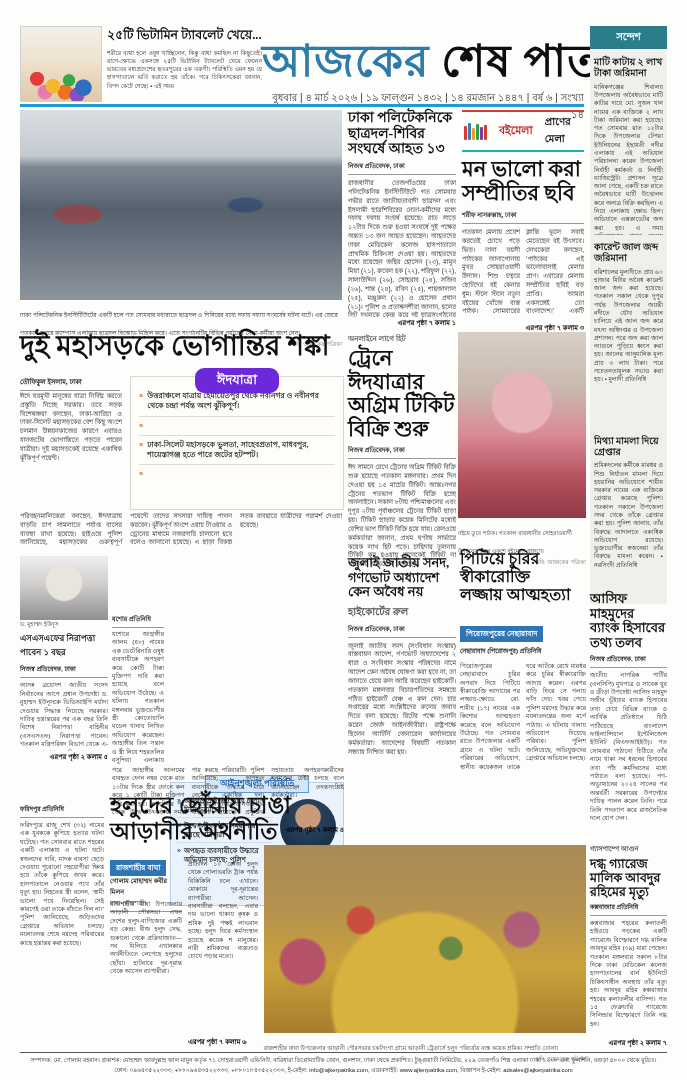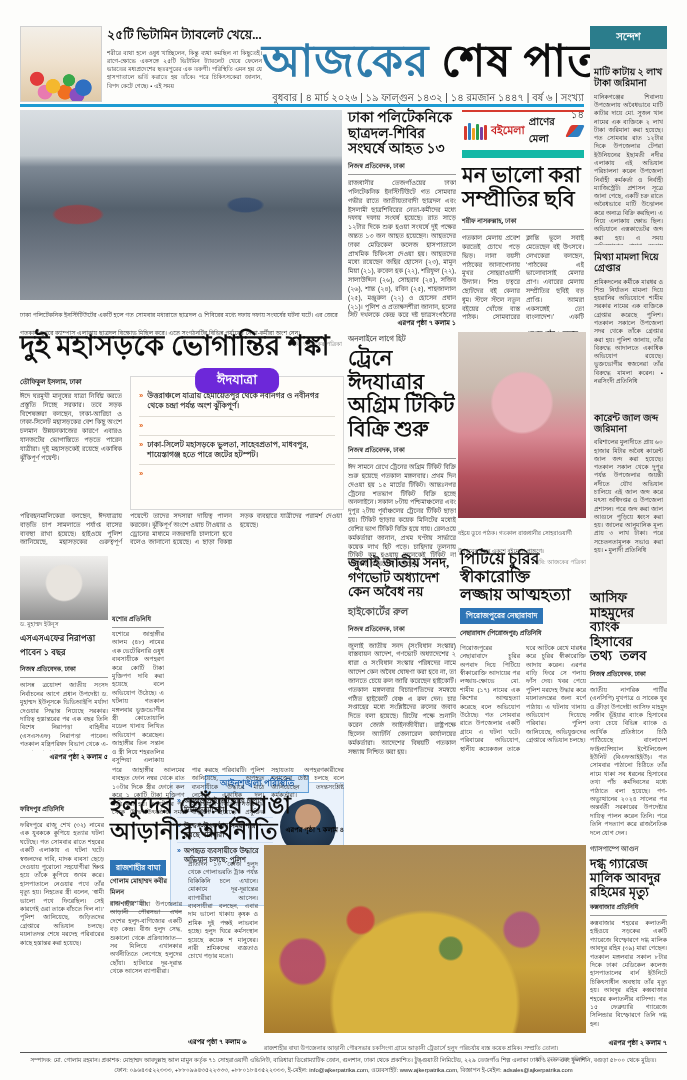--- a/index.html
+++ b/index.html
@@ -29,25 +29,25 @@
       radial-gradient(circle at 40% 80%, #f4b82e 0 9%, transparent 10%),
       radial-gradient(circle at 60% 72%, #39a84a 0 8%, transparent 9%),
       radial-gradient(circle at 78% 82%, #2f6fc1 0 9%, transparent 10%),
       radial-gradient(circle at 30% 88%, #e87ab0 0 8%, transparent 9%),
       radial-gradient(circle at 70% 92%, #8a4fc0 0 8%, transparent 9%),
       radial-gradient(circle at 55% 88%, #f07020 0 9%, transparent 10%),
       linear-gradient(180deg,#f3efe8 0%,#efe2cf 45%,#dfc9a8 100%);}
   .teaser-head{font-family:"Liberation Serif",serif;font-weight:700;font-size:12.5px;margin:0 0 3px 0;color:#111;}
   
   .sidebar-header{background:#2b7d8c;color:#fff;font-weight:bold;font-size:10px;text-align:center;padding:3px 0;}
-  .sidebar-gray{background:#f1efec;padding:18px 4px;}
+  .sidebar-gray{background:#f1efec;padding:8px 4px;}
   .sb-title{font-family:"Liberation Serif",serif;font-weight:700;font-size:9.5px;line-height:1.2;margin:0 0 3px 0;color:#111;}
   .sb-body{font-size:6.1px;line-height:1.36;text-align:justify;color:#222;overflow:hidden;}
   
-  .banner{border-top:2px solid #d63b2f;border-bottom:8px solid #14b8a6;display:flex;align-items:center;gap:4px;padding:2px 2px;}
+  .banner{border-top:2px solid #d63b2f;border-bottom:2px solid #14b8a6;display:flex;align-items:center;gap:12px;padding:2px 2px;}
   .books{display:flex;align-items:flex-end;gap:1px;height:18px;}
   .books i{display:block;width:3px;border-radius:1px;}
   .banner-title{color:#c81f1f;font-weight:bold;font-size:11px;}
   .banner-sub{color:#111;font-weight:bold;font-size:10px;font-family:"Liberation Serif",serif;}
   .swoosh{width:20px;height:12px;background:linear-gradient(115deg,#d63b2f 40%,#2f7fc1 42%);transform:skewX(-25deg);border-radius:2px;}
   
   .eid-box{border:1px solid #d8d8d8;background:#fffdf9;padding:10px 8px 4px 8px;position:relative;}
   .eid-pill{position:absolute;top:-9px;left:50%;transform:translateX(-50%);background:#6d28d9;color:#fff;
             font-weight:bold;font-size:13px;padding:2px 22px;border-radius:9px;}
   .eid-row{display:flex;gap:4px;font-size:7.6px;font-weight:bold;color:#333;line-height:1.35;
@@ -104,33 +104,33 @@
   <div class="abs dateline" style="left:262px;top:90px;width:322px;">বুধবার  |  ৪ মার্চ ২০২৬  |  ১৯ ফাল্গুন ১৪৩২  |  ১৪ রমজান ১৪৪৭  |  বর্ষ ৬  |  সংখ্যা ১৪</div>
   <div class="abs page-rule" style="left:20px;top:104px;width:564px;height:0;"></div>
 
   <div class="abs" style="left:590px;top:26px;width:77px;">
     <div class="sidebar-header">সন্দেশ</div>
     <div class="sidebar-gray">
       <div style="margin-bottom:7px;">
         <div class="sb-title">মাটি কাটায় ২ লাখ টাকা জরিমানা</div>
         <div class="sb-body" style="height:152px;">মানিকগঞ্জের শিবালয় উপজেলায় অবৈধভাবে মাটি কাটার দায়ে মো. সুজন খান নামের এক ব্যক্তিকে ২ লাখ টাকা জরিমানা করা হয়েছে। গত সোমবার রাত ১২টার দিকে উপজেলার টেপরা ইউনিয়নের ইছামতী নদীর এলাকায় এই অভিযান পরিচালনা করেন উপজেলা নির্বাহী কর্মকর্তা ও নির্বাহী ম্যাজিস্ট্রেট। প্রশাসন সূত্রে জানা গেছে, একটি চক্র রাতে অবৈধভাবে মাটি উত্তোলন করে অন্যত্র বিক্রি করছিল। এ নিয়ে এলাকায় ক্ষোভ ছিল। অভিযানে এক্সকাভেটর জব্দ করা হয়। এ সময় অভিযোগের প্রমাণ মেলায় এই জরিমানা করা হয়। • নিজস্ব প্রতিনিধি</div>
       </div>
+      <div>
+        <div class="sb-title">কারেন্ট জাল জব্দ জরিমানা</div>
+        <div class="sb-body" style="height:168px;">বরিশালের মুলাদীতে প্রায় ৬০ হাজার মিটার অবৈধ কারেন্ট জাল জব্দ করা হয়েছে। গতকাল সকাল থেকে দুপুর পর্যন্ত উপজেলার জয়ন্তী নদীতে যৌথ অভিযান চালিয়ে এই জাল জব্দ করে মৎস্য অধিদপ্তর ও উপজেলা প্রশাসন। পরে জব্দ করা জাল আগুনে পুড়িয়ে ধ্বংস করা হয়। জালের আনুমানিক মূল্য প্রায় ৩ লাখ টাকা। পরে সচেতনতামূলক সভাও করা হয়। • মুলাদী প্রতিনিধি</div>
+      </div>
       <div style="margin-bottom:7px;">
         <div class="sb-title">মিথ্যা মামলা দিয়ে গ্রেপ্তার</div>
         <div class="sb-body" style="height:128px;">শ্রমিকদলের কর্মীকে মারধর ও শিশু নির্যাতন মামলা দিয়ে হয়রানির অভিযোগে শামীম সরকার নামের এক ব্যক্তিকে গ্রেপ্তার করেছে পুলিশ। গতকাল সকালে উপজেলা সদর থেকে তাঁকে গ্রেপ্তার করা হয়। পুলিশ জানায়, তাঁর বিরুদ্ধে আদালতে একাধিক অভিযোগ রয়েছে। ভুক্তভোগীর স্বজনেরা তাঁর বিরুদ্ধে মামলা করেন। • নরসিংদী প্রতিনিধি</div>
       </div>
-      <div>
-        <div class="sb-title">কারেন্ট জাল জব্দ জরিমানা</div>
-        <div class="sb-body" style="height:168px;">বরিশালের মুলাদীতে প্রায় ৬০ হাজার মিটার অবৈধ কারেন্ট জাল জব্দ করা হয়েছে। গতকাল সকাল থেকে দুপুর পর্যন্ত উপজেলার জয়ন্তী নদীতে যৌথ অভিযান চালিয়ে এই জাল জব্দ করে মৎস্য অধিদপ্তর ও উপজেলা প্রশাসন। পরে জব্দ করা জাল আগুনে পুড়িয়ে ধ্বংস করা হয়। জালের আনুমানিক মূল্য প্রায় ৩ লাখ টাকা। পরে সচেতনতামূলক সভাও করা হয়। • মুলাদী প্রতিনিধি</div>
-      </div>
     </div>
   </div>
 
   <div class="abs" style="left:590px;top:592px;width:77px;">
-    <div class="headline" style="font-size:13px;font-family:Liberation Mono, monospace;">আসিফ মাহমুদের
+    <div class="headline" style="font-size:13px;">আসিফ মাহমুদের
 ব্যাংক হিসাবের
 তথ্য তলব</div>
     <div class="byline" style="margin-top:4px;font-size:6.2px;">নিজস্ব প্রতিবেদক, ঢাকা</div>
     <div class="body-text" style="font-size:6.1px;height:186px;margin-top:3px;">জাতীয় নাগরিক পার্টির (এনসিপি) মুখপাত্র ও সাবেক যুব ও ক্রীড়া উপদেষ্টা আসিফ মাহমুদ সজীব ভূঁইয়ার ব্যাংক হিসাবের তথ্য চেয়ে বিভিন্ন ব্যাংক ও আর্থিক প্রতিষ্ঠানে চিঠি পাঠিয়েছে বাংলাদেশ ফাইন্যান্সিয়াল ইন্টেলিজেন্স ইউনিট (বিএফআইইউ)। গত সোমবার পাঠানো চিঠিতে তাঁর নামে থাকা সব ধরনের হিসাবের তথ্য পাঁচ কর্মদিবসের মধ্যে পাঠাতে বলা হয়েছে। গণ-অভ্যুত্থানের ২০২৪ সালের পর অন্তর্বর্তী সরকারের উপদেষ্টার দায়িত্ব পালন করেন তিনি। পরে তিনি পদত্যাগ করে রাজনৈতিক দলে যোগ দেন।</div>
   </div>
 
   <div class="abs" style="left:590px;top:843px;width:77px;">
     <div class="kicker-text" style="font-size:6.6px;">গ্যাসপাম্পে আগুন</div>
     <div class="headline" style="font-size:12.5px;margin-top:2px;">দগ্ধ গ্যারেজ
 মালিক আবদুর
@@ -257,21 +257,21 @@
 গণভোট অধ্যাদেশ
 কেন অবৈধ নয়</div>
     <div class="kicker-text" style="margin-top:4px;font-size:10px;">হাইকোর্টের রুল</div>
     <div class="byline" style="margin-top:3px;font-size:6.3px;">নিজস্ব প্রতিবেদক, ঢাকা</div>
     <div class="body-text" style="height:168px;margin-top:4px;">জুলাই জাতীয় সনদ (সংবিধান সংস্কার) বাস্তবায়ন আদেশ, গণভোট অধ্যাদেশের ২ ধারা ও সংবিধান সংস্কার পরিষদের নামে আদেশ কেন অবৈধ ঘোষণা করা হবে না, তা জানতে চেয়ে রুল জারি করেছেন হাইকোর্ট। গতকাল মঙ্গলবার বিচারপতিদের সমন্বয়ে গঠিত হাইকোর্ট বেঞ্চ এ রুল দেন। চার সপ্তাহের মধ্যে সংশ্লিষ্টদের রুলের জবাব দিতে বলা হয়েছে। রিটের পক্ষে শুনানি করেন জ্যেষ্ঠ আইনজীবীরা। রাষ্ট্রপক্ষে ছিলেন অ্যাটর্নি জেনারেল কার্যালয়ের কর্মকর্তারা। আদেশের বিষয়টি গতকাল সন্ধ্যায় নিশ্চিত করা হয়।</div>
   </div>
 
   <div class="abs" style="left:460px;top:550px;width:126px;">
     <div class="headline" style="font-size:16px;">পিটিয়ে চুরির স্বীকারোক্তি
 লজ্জায় আত্মহত্যা</div>
-    <div style="margin-top:0;"><span class="kicker-box">পিরোজপুরের নেছারাবাদ</span></div>
+    <div style="margin-top:18px;"><span class="kicker-box">পিরোজপুরের নেছারাবাদ</span></div>
     <div class="byline" style="margin-top:4px;font-size:6.2px;border-bottom:none;">নেছারাবাদ (পিরোজপুর) প্রতিনিধি</div>
     <div class="body-text" style="height:186px;margin-top:3px;column-count:2;column-gap:6px;font-size:6.1px;">পিরোজপুরের নেছারাবাদে চুরির অপবাদ দিয়ে পিটিয়ে স্বীকারোক্তি আদায়ের পর লজ্জায়-ক্ষোভে মো. শামীম (১৭) নামের এক কিশোর আত্মহত্যা করেছে বলে অভিযোগ উঠেছে। গত সোমবার রাতে উপজেলার একটি গ্রামে এ ঘটনা ঘটে। পরিবারের অভিযোগ, স্থানীয় কয়েকজন তাকে ঘরে আটকে রেখে মারধর করে চুরির স্বীকারোক্তি আদায় করেন। এরপর বাড়ি ফিরে সে গলায় ফাঁস দেয়। খবর পেয়ে পুলিশ মরদেহ উদ্ধার করে ময়নাতদন্তের জন্য মর্গে পাঠায়। এ ঘটনায় থানায় অভিযোগ দিয়েছে পরিবার। পুলিশ জানিয়েছে, অভিযুক্তদের গ্রেপ্তারে অভিযান চলছে।</div>
   </div>
 
   <div class="abs" style="left:20px;top:800px;width:84px;">
     <div class="byline" style="margin-top:4px;font-size:6.2px;">ফরিদপুর প্রতিনিধি</div>
     <div class="body-text" style="font-size:6.1px;height:160px;margin-top:3px;">ফরিদপুরে রাজু শেখ (৩২) নামের এক যুবককে কুপিয়ে হত্যার ঘটনা ঘটেছে। গত সোমবার রাতে শহরের একটি এলাকায় এ ঘটনা ঘটে। স্বজনদের দাবি, মাদক ব্যবসা ছেড়ে দেওয়ায় পুরোনো সহযোগীরা ক্ষিপ্ত হয়ে তাঁকে কুপিয়ে জখম করে। হাসপাতালে নেওয়ার পথে তাঁর মৃত্যু হয়। নিহতের স্ত্রী বলেন, ‘স্বামী ভালো পথে ফিরেছিল। সেই কারণেই ওরা তাকে বাঁচতে দিল না।’ পুলিশ জানিয়েছে, জড়িতদের গ্রেপ্তারে অভিযান চলছে। ময়নাতদন্ত শেষে মরদেহ পরিবারের কাছে হস্তান্তর করা হয়েছে।</div>
   </div>
 
   <div class="abs headline" style="left:110px;top:793px;width:250px;font-size:23px;">হলুদের ছোঁয়ায় চাঙা

